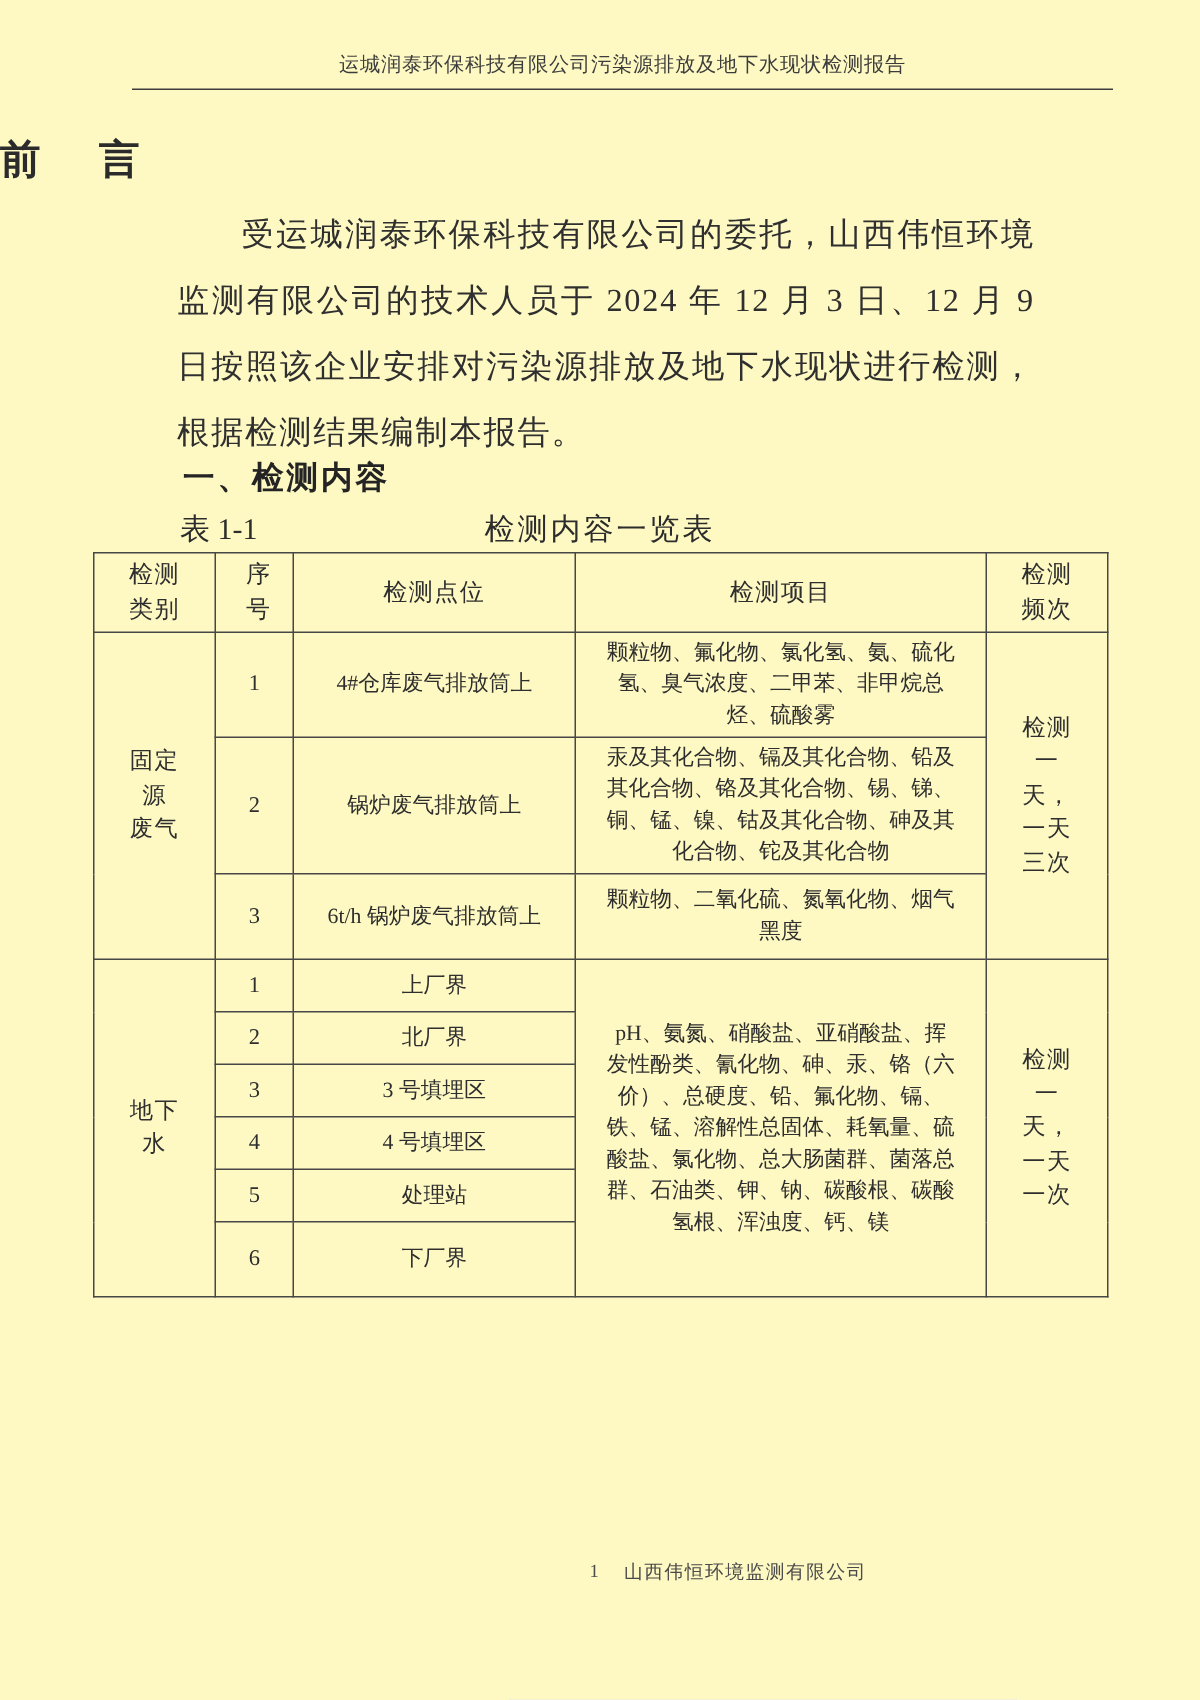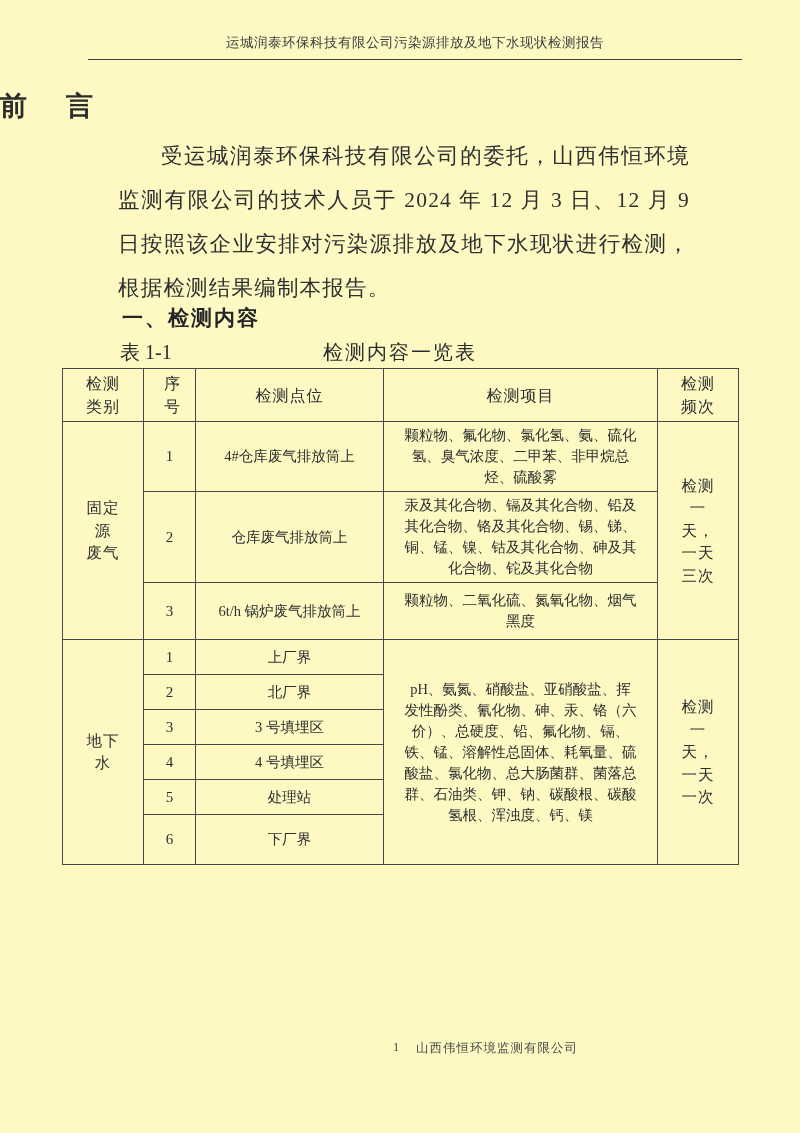--- a/index.html
+++ b/index.html
@@ -104,21 +104,21 @@
         <td class="cat" rowspan="3">固定源
 废气</td>
         <td class="no">1</td>
         <td>4#仓库废气排放筒上</td>
         <td class="items">颗粒物、氟化物、氯化氢、氨、硫化氢、臭气浓度、二甲苯、非甲烷总烃、硫酸雾</td>
         <td class="freq" rowspan="3">检测一天，
 一天三次</td>
       </tr>
       <tr class="r2">
         <td class="no">2</td>
-        <td>仓库废气排放筒上</td>
+        <td>锅炉废气排放筒上</td>
         <td class="items">汞及其化合物、镉及其化合物、铅及其化合物、铬及其化合物、锡、锑、铜、锰、镍、钴及其化合物、砷及其化合物、铊及其化合物</td>
       </tr>
       <tr class="r3">
         <td class="no">3</td>
         <td>6t/h 锅炉废气排放筒上</td>
         <td class="items">颗粒物、二氧化硫、氮氧化物、烟气黑度</td>
       </tr>
       <tr class="gw">
         <td class="cat" rowspan="6">地下水</td>
         <td class="no">1</td>

